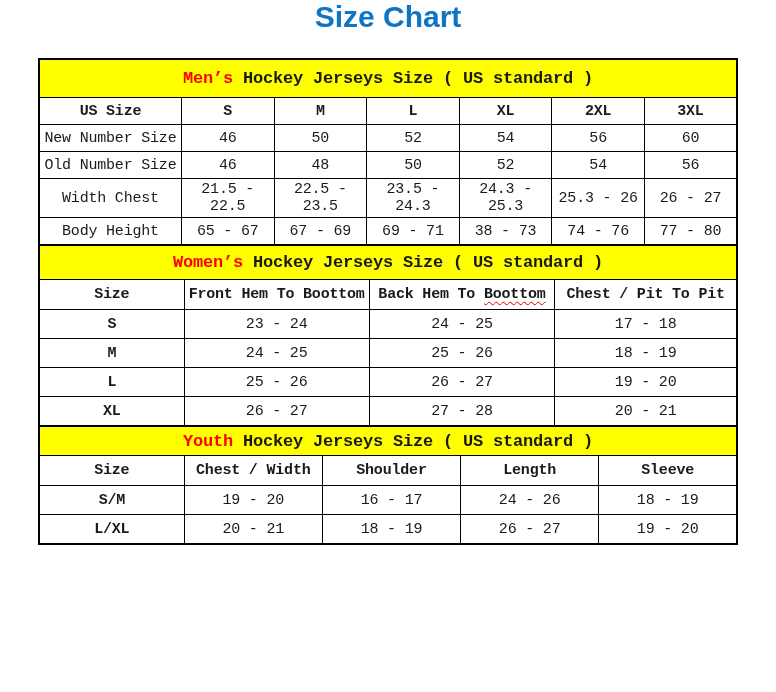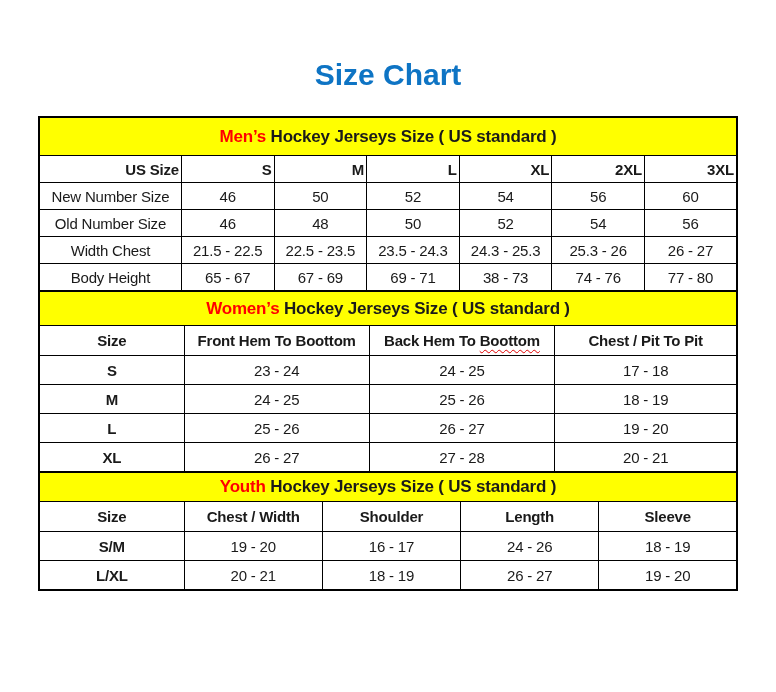--- a/index.html
+++ b/index.html
@@ -4,34 +4,34 @@
 <style>
   html, body {
     margin: 0; padding: 0;
     width: 776px; height: 692px;
     background: #ffffff;
     font-family: "Liberation Sans", "DejaVu Sans", sans-serif;
     overflow: hidden;
   }
   .page { width: 776px; height: 692px; }
   .title {
-    padding-top: 58px;
     margin: 0 0 24px 0;
     text-align: center;
     color: #0E74C4;
     font-size: 30px;
     font-weight: bold;
     letter-spacing: 0px;
   }
   .chart-wrap { width: 700px; margin: 0 auto; }
   table.tbl {
     width: 100%;
     border-collapse: collapse;
     table-layout: fixed;
     border: 2.5px solid #000;
+    font-family: Liberation Mono, monospace;
   }
   table.tbl + table.tbl { margin-top: -2px; }
   .tbl th, .tbl td {
     border: 1.5px solid #000;
     text-align: center;
     vertical-align: middle;
     padding: 2px;
     color: #1a1a1a;
     letter-spacing: -0.2px;
   }
@@ -39,21 +39,21 @@
     background: #FFFF00;
     font-weight: bold;
     font-size: 17px;
     color: #000;
   }
   .band .hl { color: #FF0000; }
   .men .band   { height: 33px; }
   .women .band { height: 29px; }
   .youth .band { height: 24px; }
   .colhead { font-weight: bold; font-size: 15px; }
-  .men   .colhead { height: 22px; text-align: right; }
+  .men   .colhead { height: 22px; }
   .women .colhead { height: 25px; }
   .youth .colhead { height: 25px; }
   .tbl td { font-size: 15px; font-weight: normal; }
   .men   td { height: 22px; }
   .women td { height: 24px; }
   .youth td { height: 24px; }
   .bold-label { font-weight: bold !important; }
   .misspell {
     text-decoration-line: underline;
     text-decoration-style: wavy;

